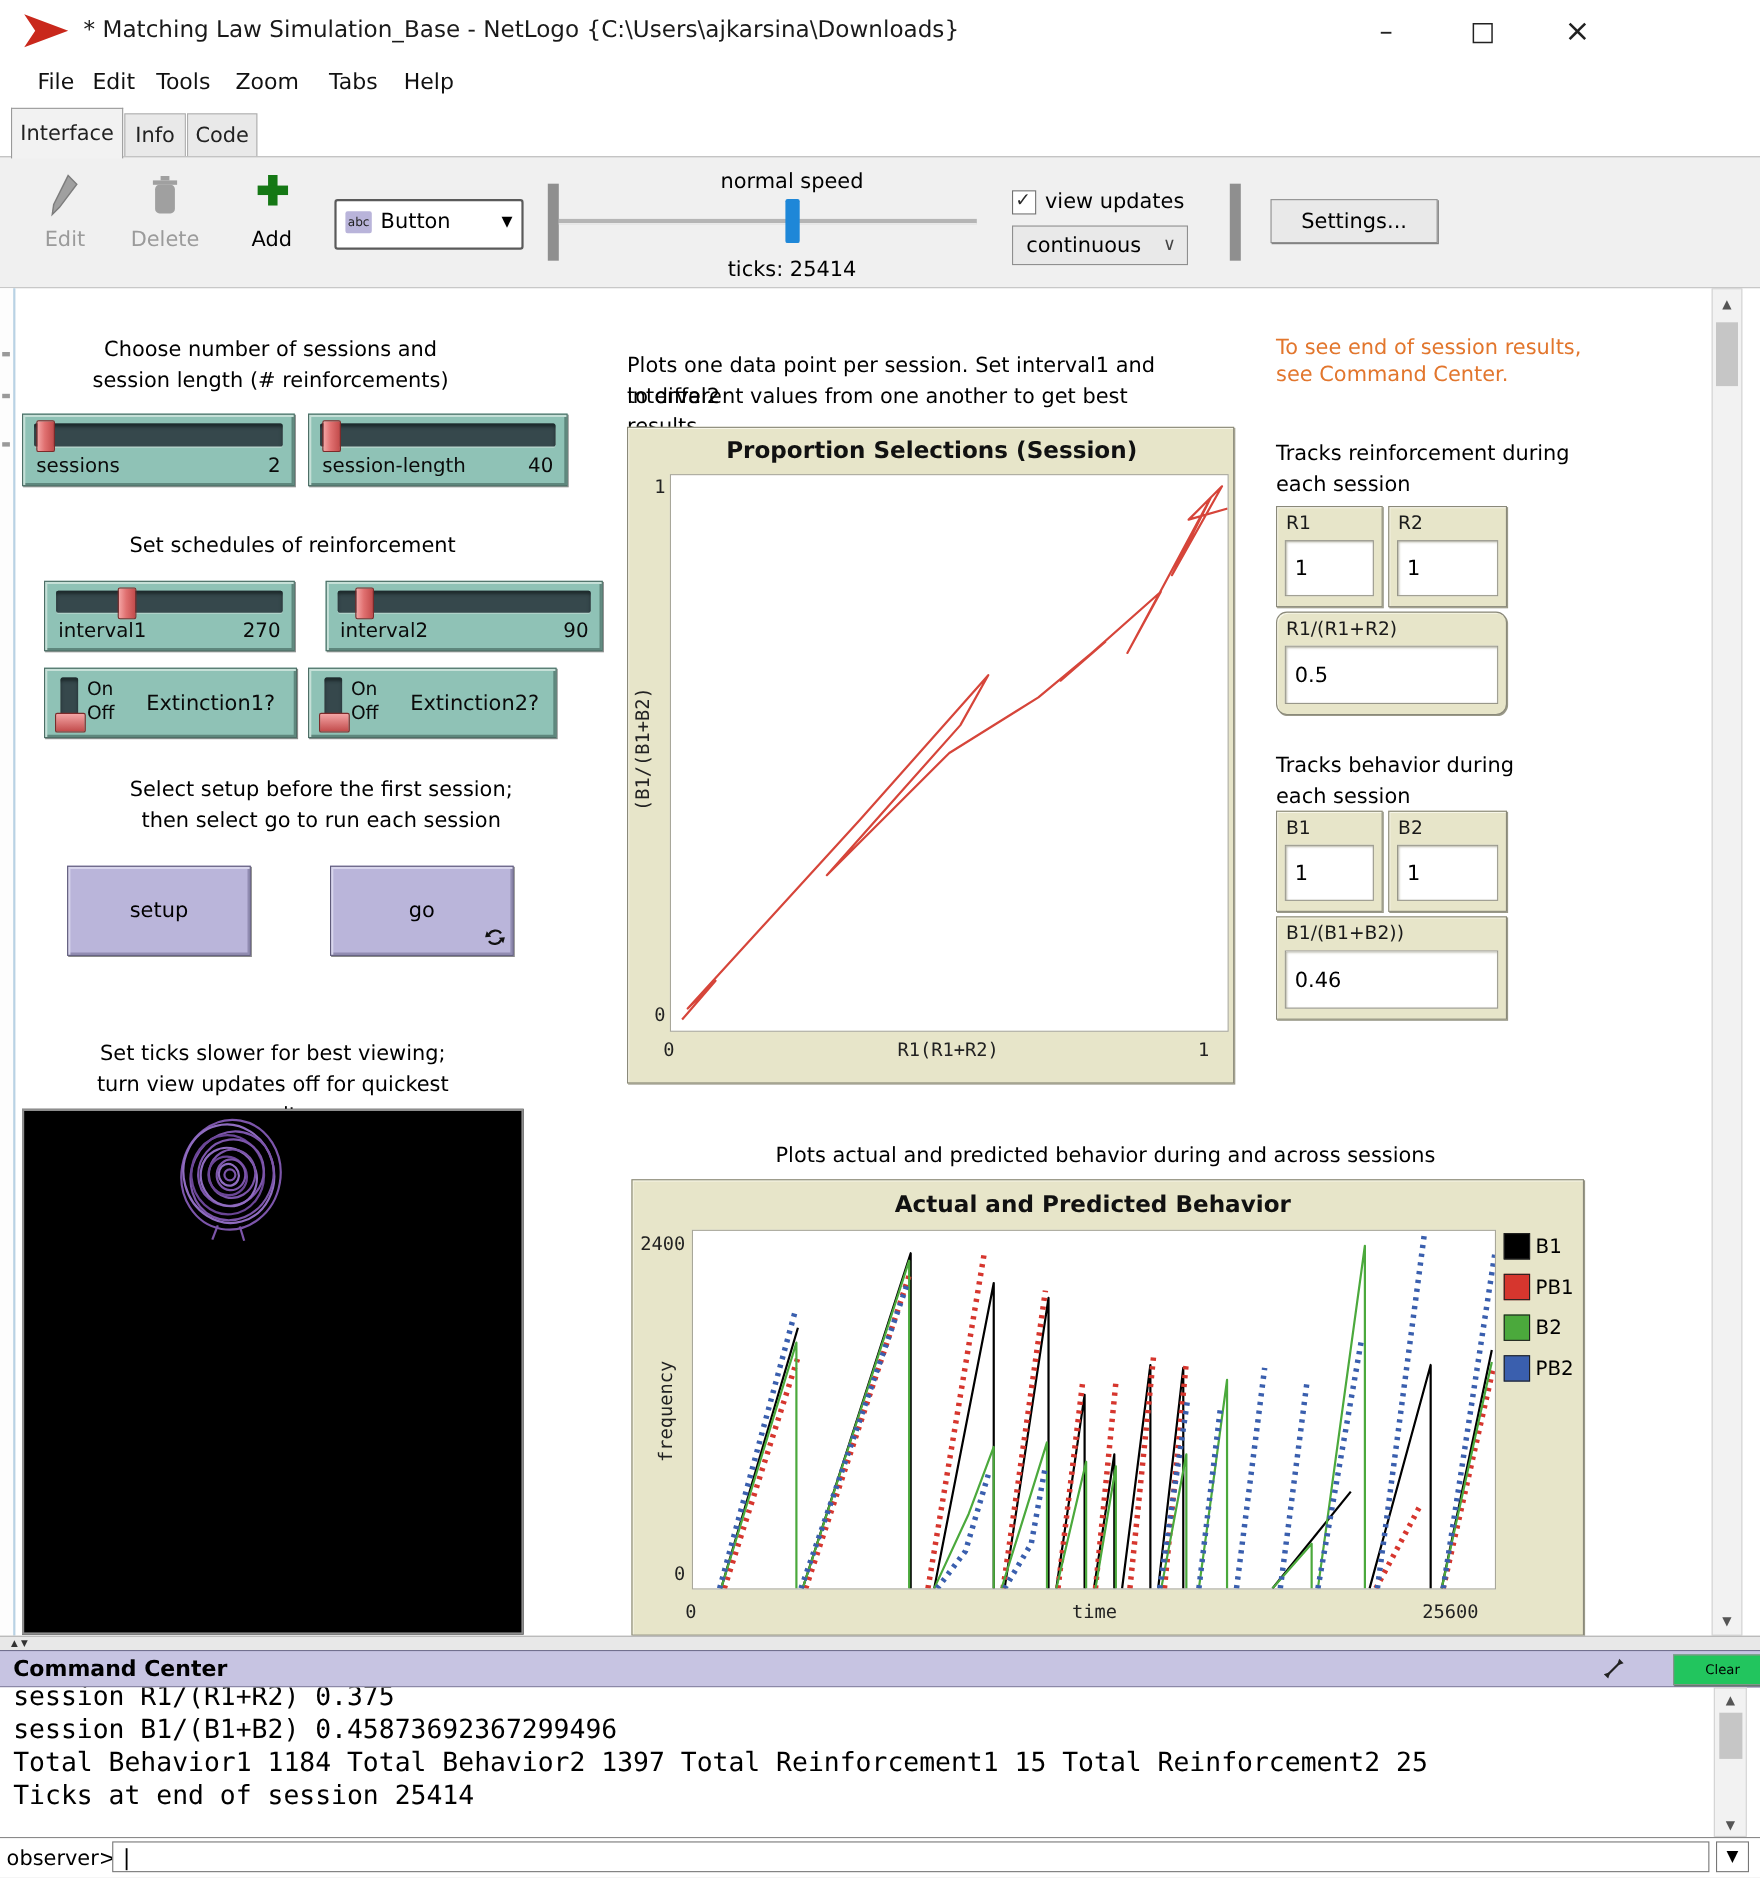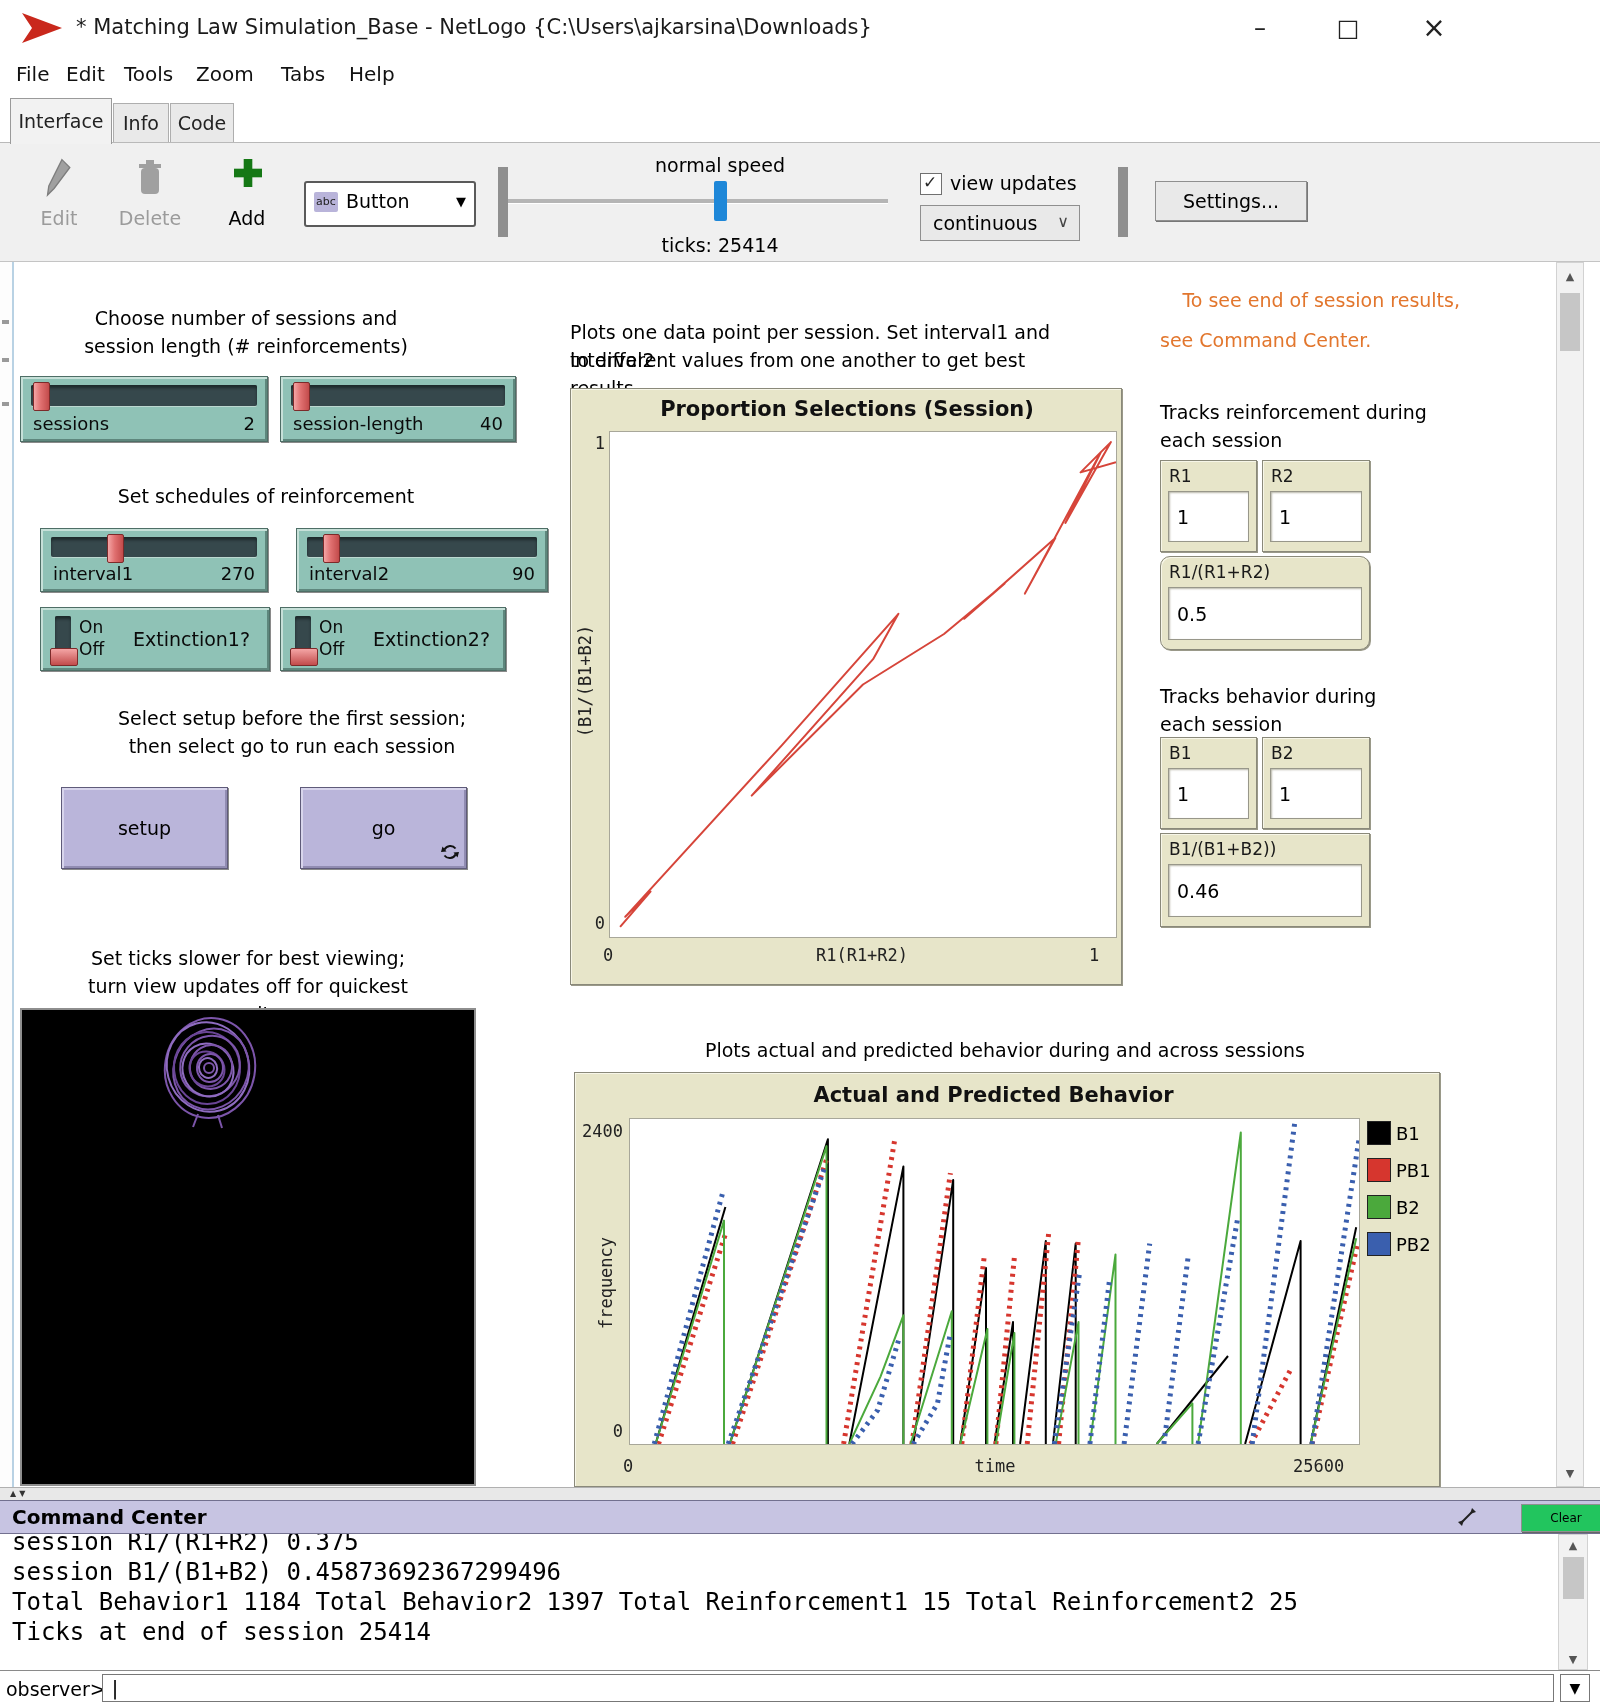--- a/index.html
+++ b/index.html
@@ -4,21 +4,21 @@
 <style>
   html,body{margin:0;padding:0;background:#d8d8d8;}
   #root{position:relative;width:1600px;height:1707px;background:#ffffff;overflow:hidden;
         font-family:"DejaVu Sans","Liberation Sans",sans-serif;color:#000;}
   .abs{position:absolute;}
   
   .titlebar{left:0;top:0;width:1600px;height:55px;background:#fff;}
   .title-text{left:76px;top:15px;font-size:21px;color:#1a1a1a;}
   .winbtn{top:10px;width:44px;height:36px;text-align:center;font-size:24px;color:#222;line-height:36px;}
   .menubar{left:0;top:55px;width:1600px;height:40px;background:#fff;}
-  .menu-item{top:7px;font-size:20px;color:#111;}
+  .menu-item{top:7px;font-size:20px;color:#111;margin-left:18px;}
   .tabrow{left:0;top:95px;width:1600px;height:47px;background:#fff;}
   .tab{text-align:center;font-size:19px;color:#222;}
   .tab-active{background:#f2f2f2;border:1px solid #9a9a9a;border-bottom:none;z-index:3;}
   .tab-idle{background:#e9e9e9;border:1px solid #aeaeae;}
   .toolbar{left:0;top:142px;width:1600px;height:120px;background:#f0f0f0;border-top:1px solid #b9b9b9;border-bottom:1px solid #c4c4c4;box-sizing:border-box;}
   .toolbtn-label{font-size:19px;text-align:center;}
   .disabled{color:#9b9b9b;}
   .sep{background:#8f8f8f;}
   .combo{background:#e9e9e9;border:1px solid #8f8f8f;box-sizing:border-box;font-size:19px;}
   .speed-handle{background:#1e87d8;border-radius:2px;}
@@ -249,21 +249,21 @@
         </svg>
     </div>
     <div class="ptick" style="left:6px;top:44px;width:28px;text-align:right;">1</div>
     <div class="ptick" style="left:6px;top:524px;width:28px;text-align:right;">0</div>
     <div class="ptick" style="left:32px;top:556px;">0</div>
     <div class="paxis" style="left:171px;top:556px;width:240px;">R1(R1+R2)</div>
     <div class="ptick" style="left:518px;top:556px;">1</div>
     <div class="ylab" style="left:-76px;top:282px;width:180px;">(B1/(B1+B2)</div>
   </div>
 
-  <div class="abs note note-left orange" style="left:1160px;top:286px;width:300px;text-align:right;">To see end of session results,</div>
+  <div class="abs note note-left orange" style="left:1160px;top:302px;width:300px;">To see end of session results,</div>
   <div class="abs note note-left orange" style="left:1160px;top:326px;width:300px;">see Command Center.</div>
 
   <div class="abs note note-left" style="left:1160px;top:398px;width:300px;">Tracks reinforcement during</div>
   <div class="abs note note-left" style="left:1160px;top:426px;width:300px;"> each session</div>
 
   <div class="abs nl-monitor" style="left:1160px;top:460px;width:97px;height:92px;">
     <span class="mon-label">R1</span>
     <div class="mon-box">
         <span class="mon-val">1</span>
       </div>

